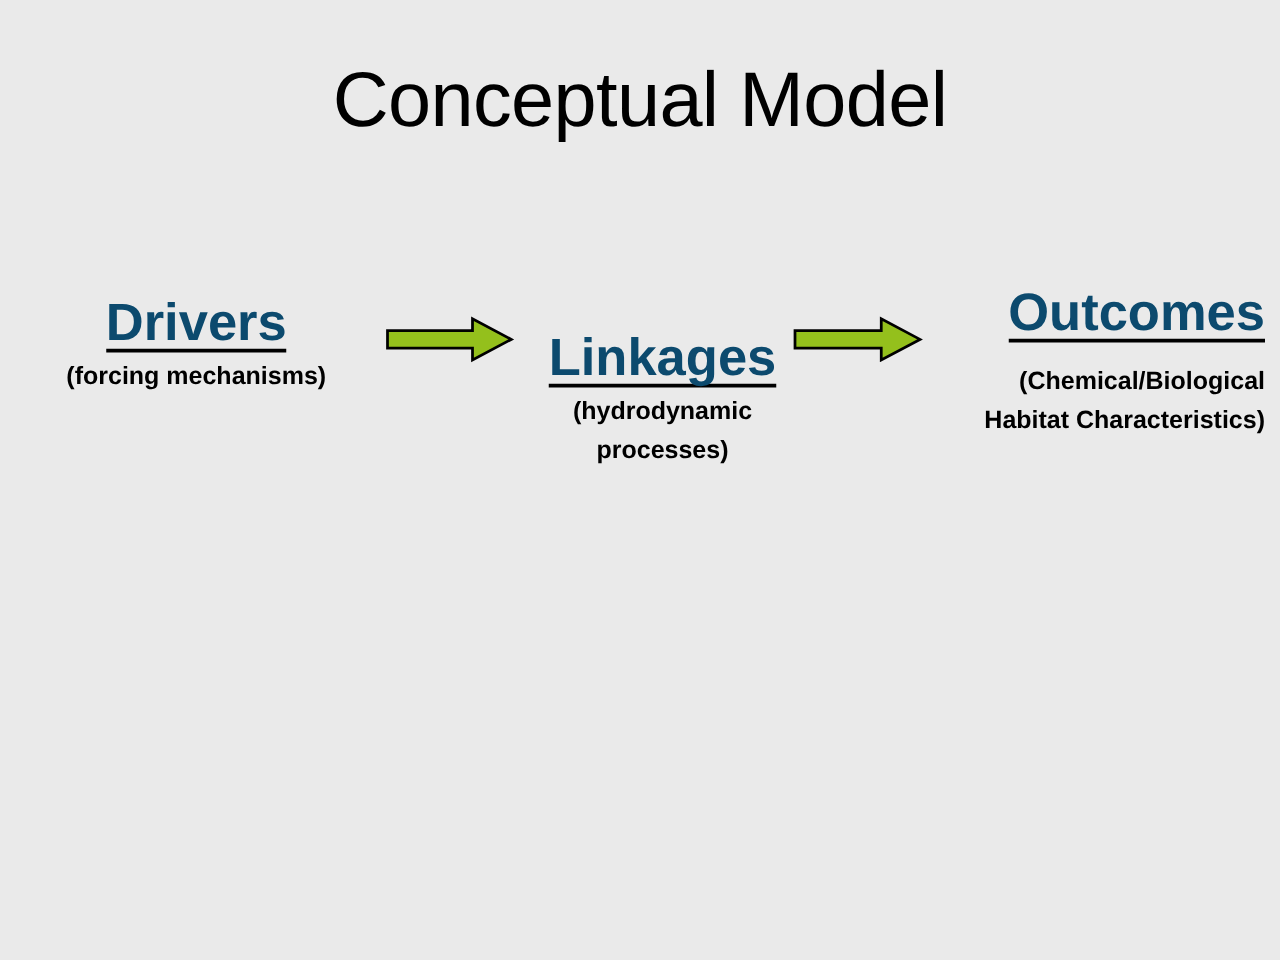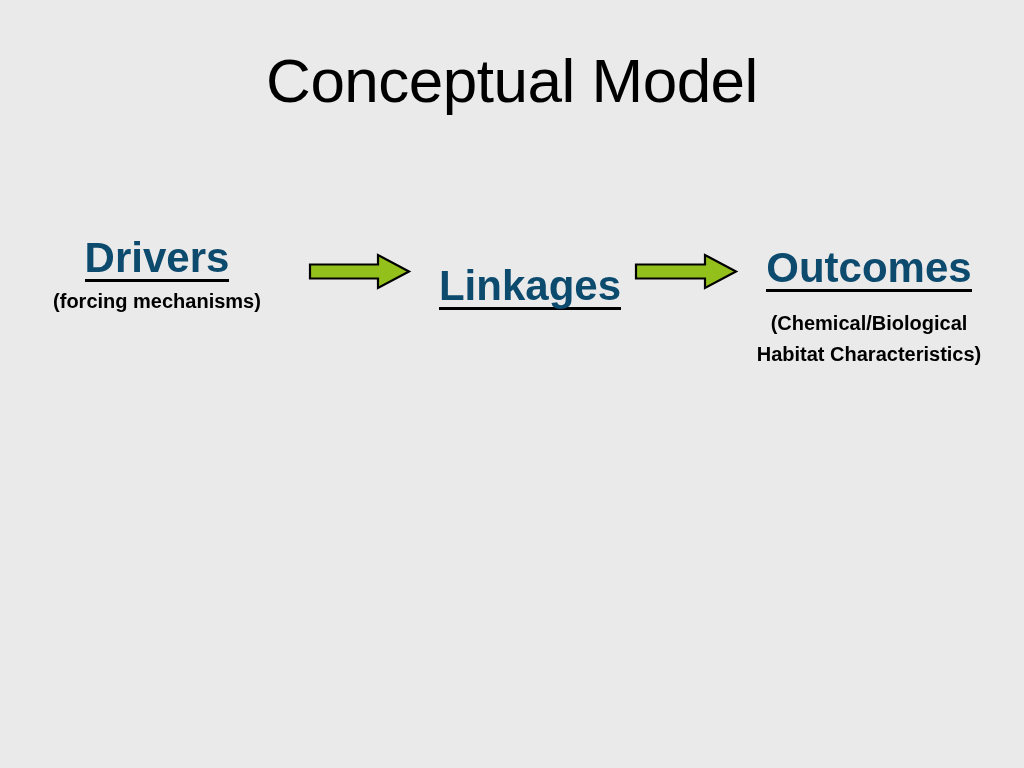--- a/index.html
+++ b/index.html
@@ -94,23 +94,23 @@
     margin-top: 28px;
   }
   #node-linkages .node-sub {
     margin-top: 4px;
     line-height: 31px;
   }
 
   
   #node-outcomes {
     left: 726px;
-    top: 248px;
+    top: 230px;
     width: 286px;
-    text-align: center;
+    text-align: right;
   }
   #node-outcomes .node-sub {
     margin-top: 16px;
     line-height: 31px;
   }
 
   
   .arrow {
     position: absolute;
     display: block;
@@ -149,20 +149,22 @@
     </div>
 
     <div class="arrow" id="arrow-1">
       <svg viewBox="0 0 103 37" preserveAspectRatio="none" aria-hidden="true">
         <polygon points="2,11.5 70,11.5 70,2 101,18.5 70,35 70,25.5 2,25.5" fill="#94c01c" stroke="#000000" stroke-width="2.2" stroke-linejoin="miter"></polygon>
       </svg>
     </div>
 
     <div class="node" id="node-linkages">
       <div class="node-heading">Linkages</div>
+      <div class="node-sub">(hydrodynamic
+processes)</div>
     </div>
 
     <div class="arrow" id="arrow-2">
       <svg viewBox="0 0 104 37" preserveAspectRatio="none" aria-hidden="true">
         <polygon points="2,11.5 71,11.5 71,2 102,18.5 71,35 71,25.5 2,25.5" fill="#94c01c" stroke="#000000" stroke-width="2.2" stroke-linejoin="miter"></polygon>
       </svg>
     </div>
 
     <div class="node" id="node-outcomes">
       <div class="node-heading">Outcomes</div>

